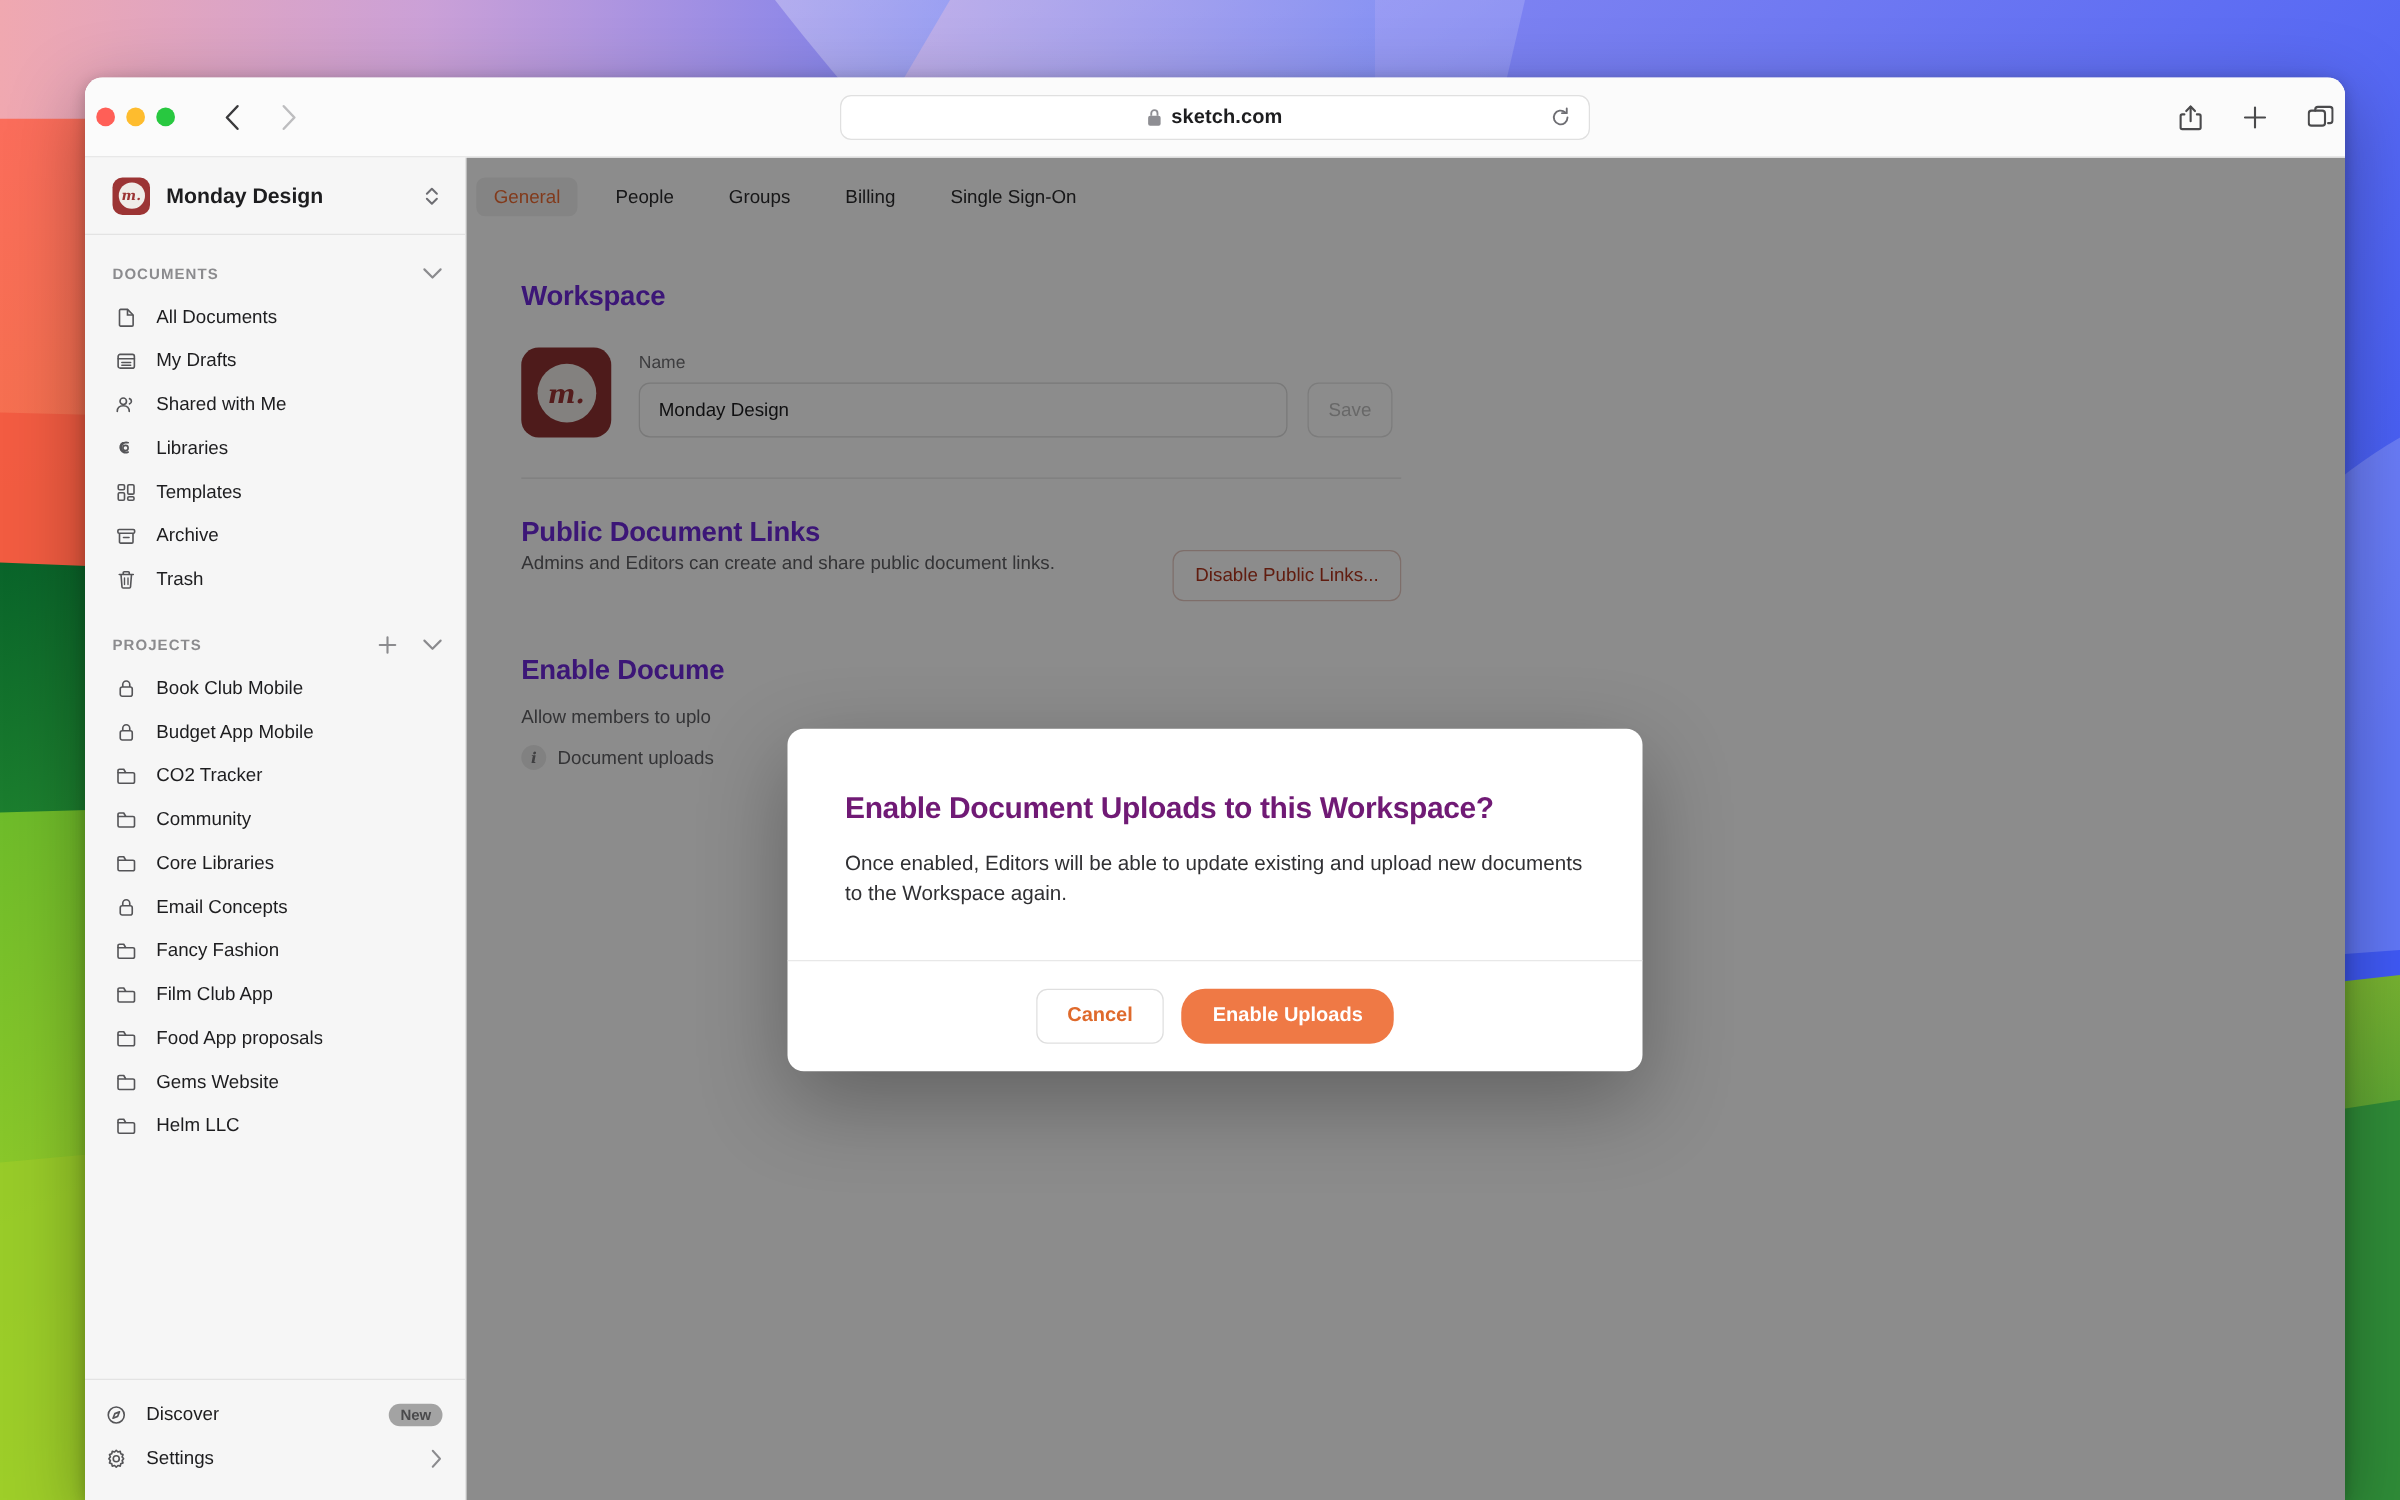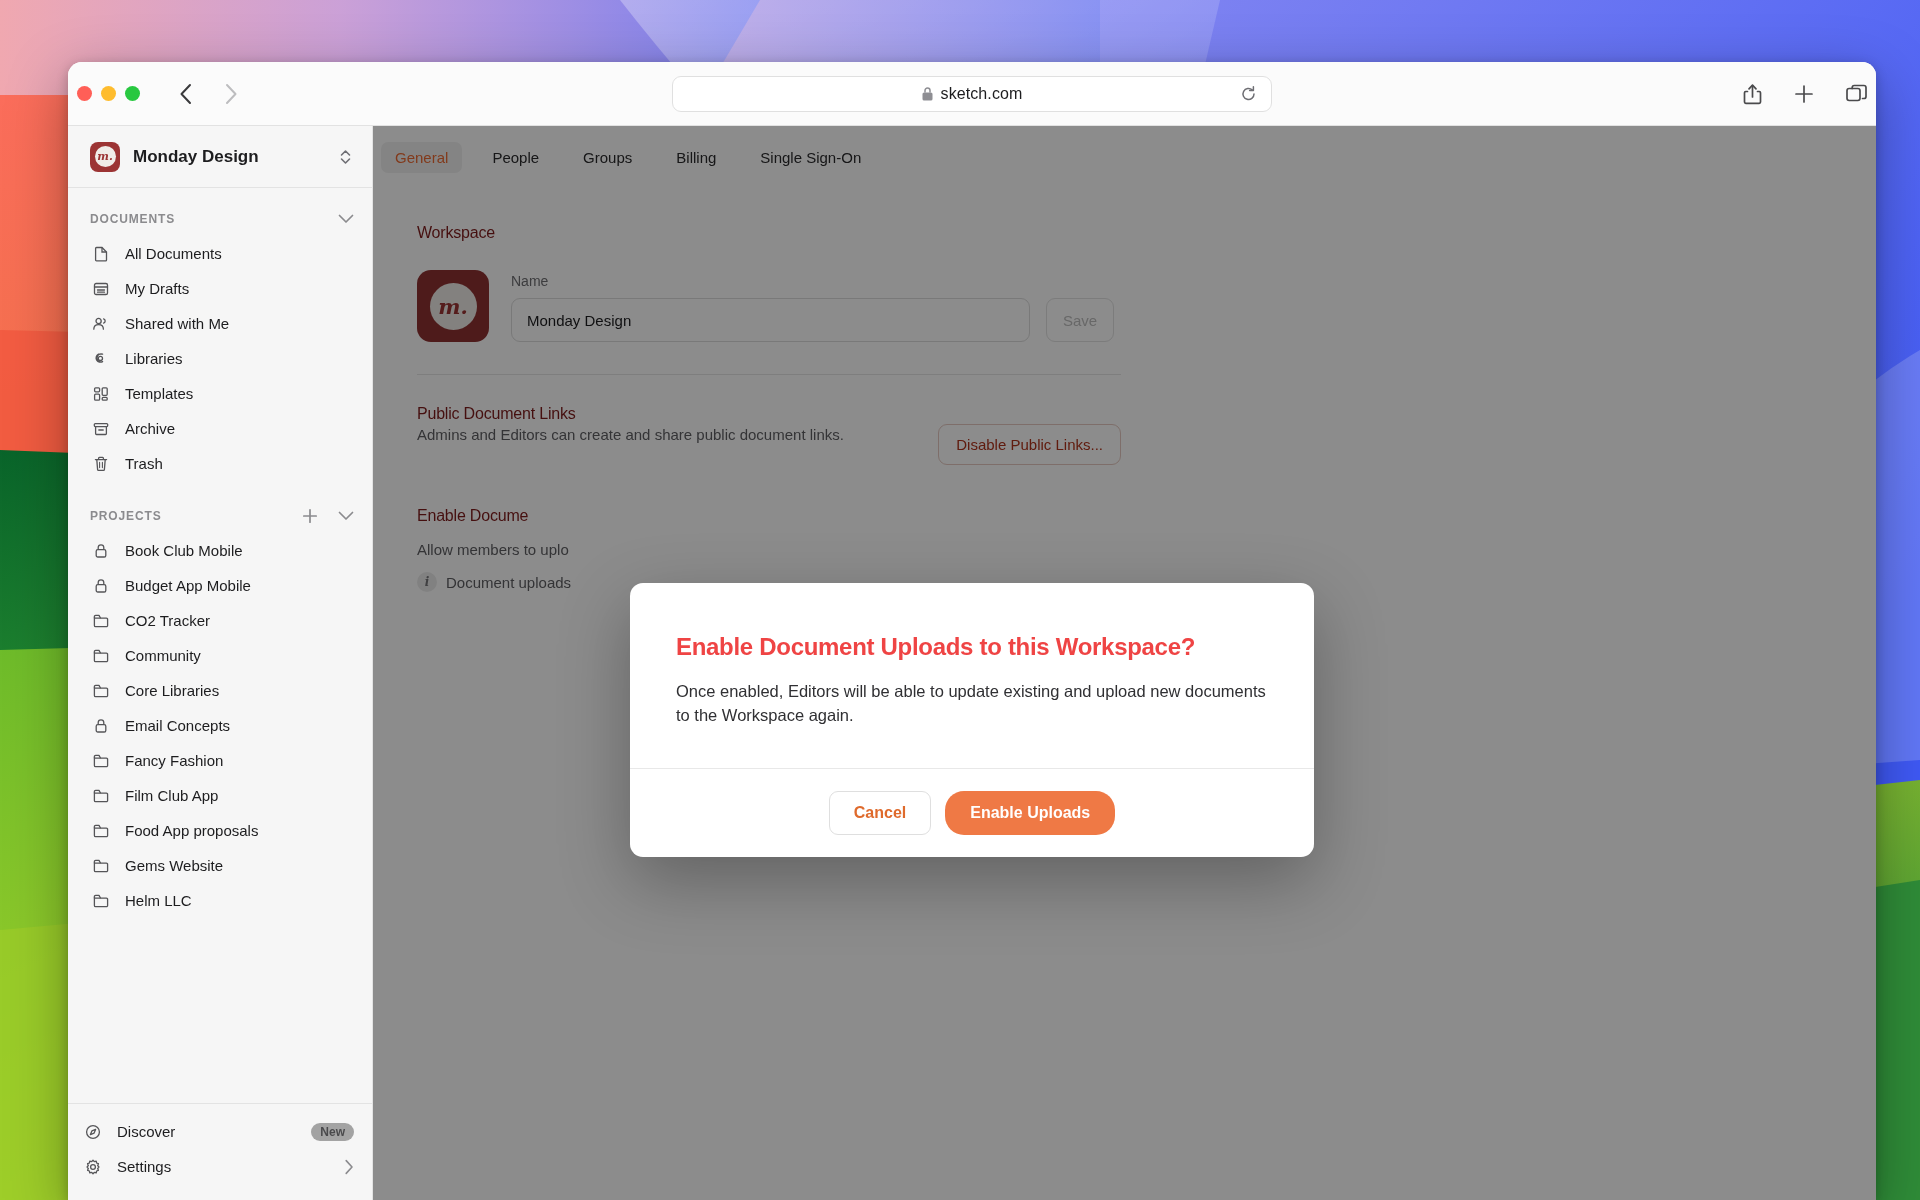--- a/index.html
+++ b/index.html
@@ -27,20 +27,21 @@
   }
 
   
   .toolbar {
     height: 64px;
     background: #fbfbfb;
     border-bottom: 1px solid #e2e2e2;
     display: flex; align-items: center;
     padding: 0 9px;
     position: relative;
+    font-weight: bold;
   }
   .traffic { display: flex; gap: 9px; align-items: center; }
   .dot { width: 15px; height: 15px; border-radius: 50%; }
   .dot.red { background: #ff5f57; }
   .dot.yellow { background: #febc2e; }
   .dot.green { background: #28c840; }
 
   .navbtns { display: flex; gap: 28px; margin-left: 36px; align-items: center; }
   .navbtn { width: 18px; height: 26px; display:flex; align-items:center; justify-content:center; }
   .navbtn svg { display:block; }
@@ -146,21 +147,21 @@
   }
   .tab {
     font-size: 15px; color: #2b2b2d;
     padding: 7px 14px; border-radius: 7px;
     white-space: nowrap;
   }
   .tab.active { color: #ec6b34; background: #f1f1f1; font-weight: 400; }
 
   .content { padding: 36px 0 0 44px; }
   .col { width: 700px; }
-  h2.section-title { font-size: 16px; font-weight: 400; color: #7f1d1d; letter-spacing: -.2px; }
+  h2.section-title { font-size: 22px; font-weight: 700; color: #6d28d9; letter-spacing: -.2px; }
 
   .ws-row { display: flex; align-items: flex-end; margin-top: 28px; gap: 22px; }
   .ws-avatar {
     width: 72px; height: 72px; border-radius: 14px;
     background: #8e3232;
     display: flex; align-items: center; justify-content: center;
     flex: 0 0 72px;
   }
   .ws-avatar .circle {
     width: 47px; height: 47px; border-radius: 50%;
@@ -219,21 +220,21 @@
     top: 521px;
     width: 684px;
     background: #fff;
     border-radius: 13px;
     box-shadow: 0 24px 70px rgba(0,0,0,.30);
     z-index: 60;
     overflow: hidden;
   }
   .modal-body { padding: 50px 46px 40px 46px; }
   .modal-title {
-    font-size: 24px; font-weight: 700; color: #ef4444;
+    font-size: 24px; font-weight: 700; color: #701a75;
     letter-spacing: -.3px; line-height: 1.2;
   }
   .modal-text {
     margin-top: 17px;
     font-size: 16.5px; line-height: 1.48; color: #303033;
   }
   .modal-footer {
     border-top: 1px solid #e8e8e8;
     padding: 22px 28px;
     display: flex; justify-content: center; gap: 14px;

